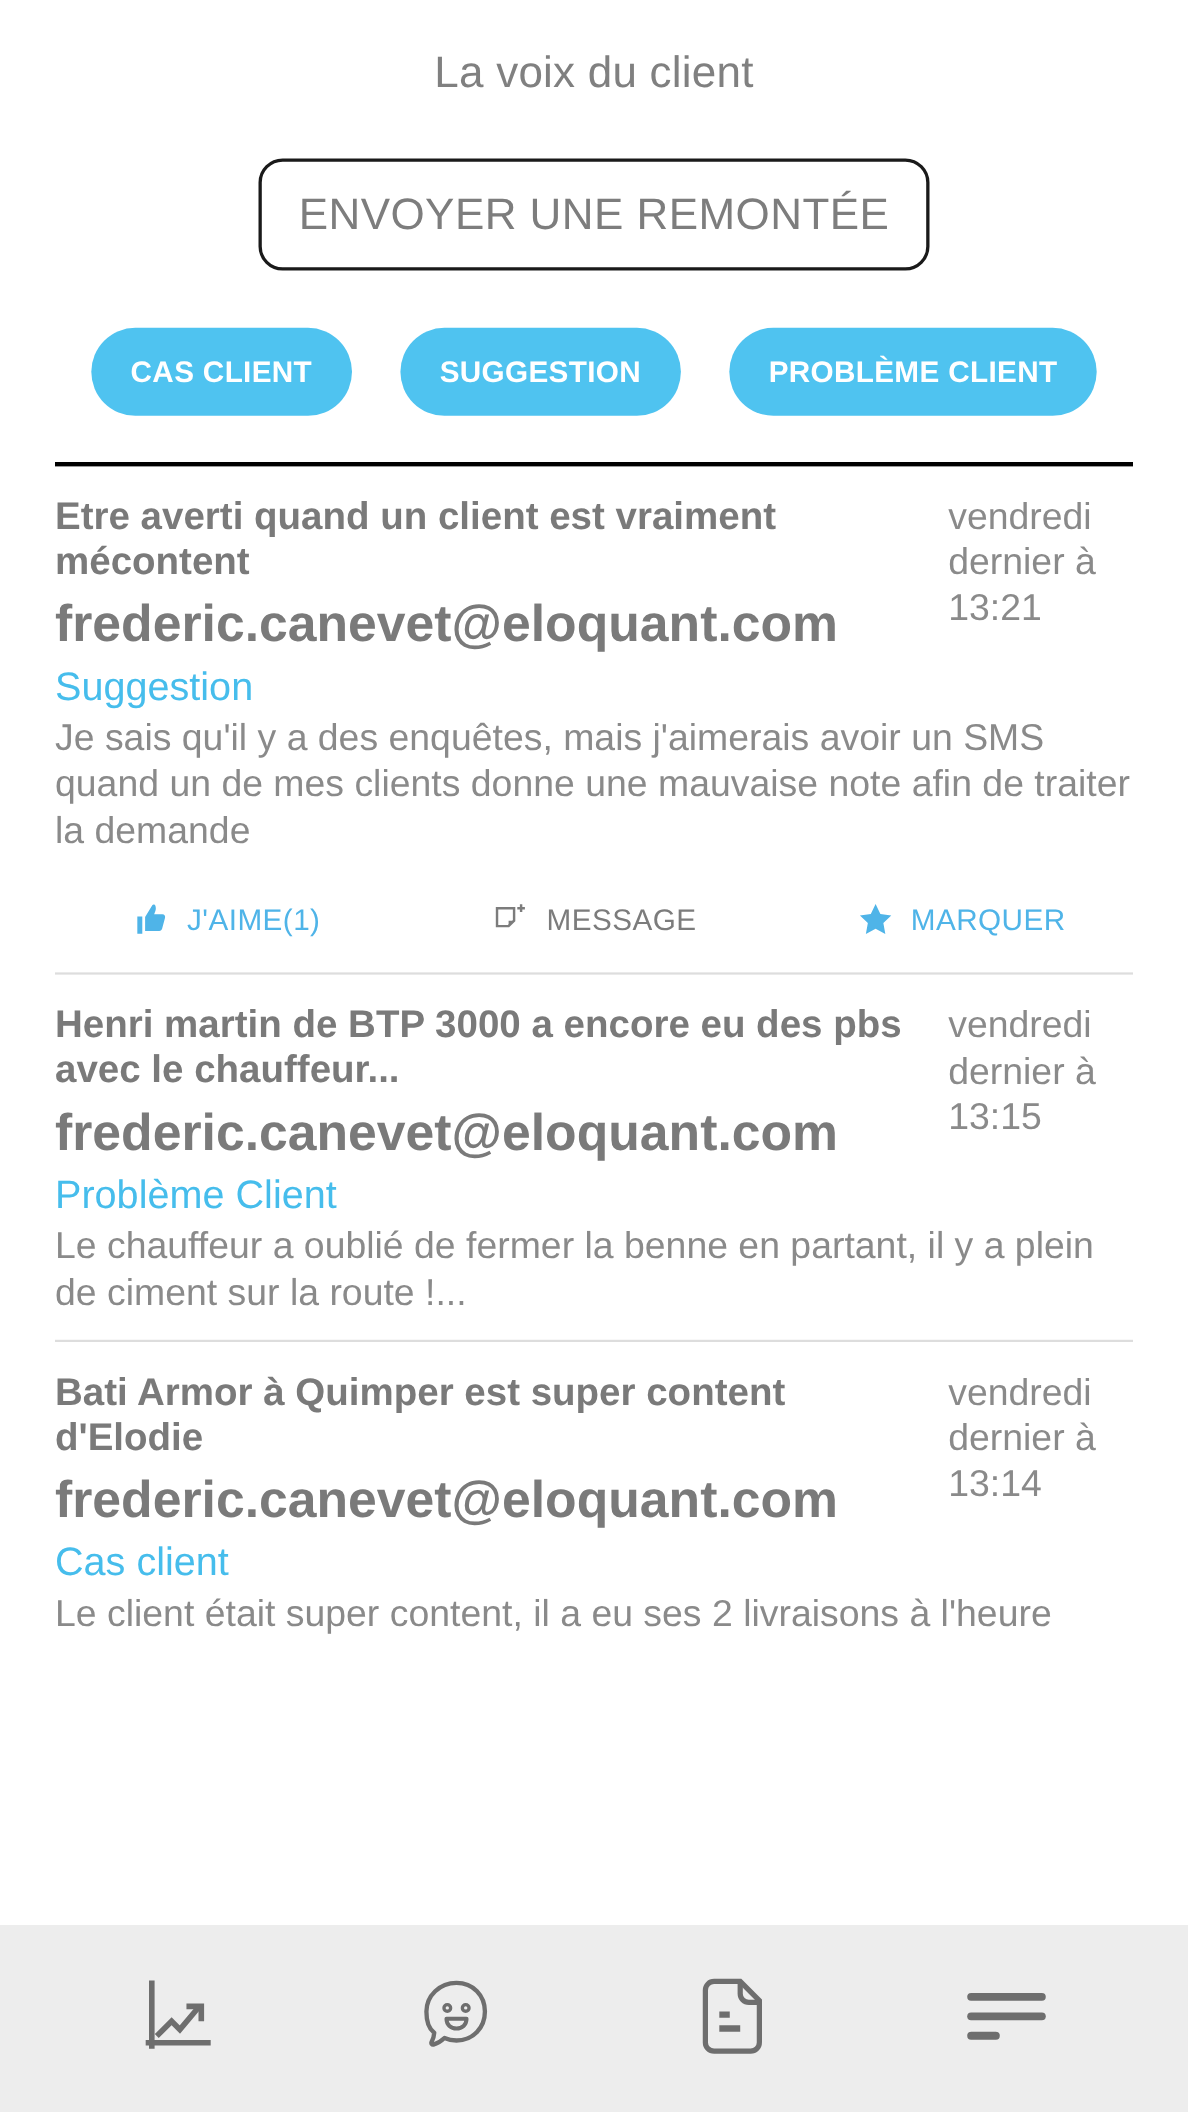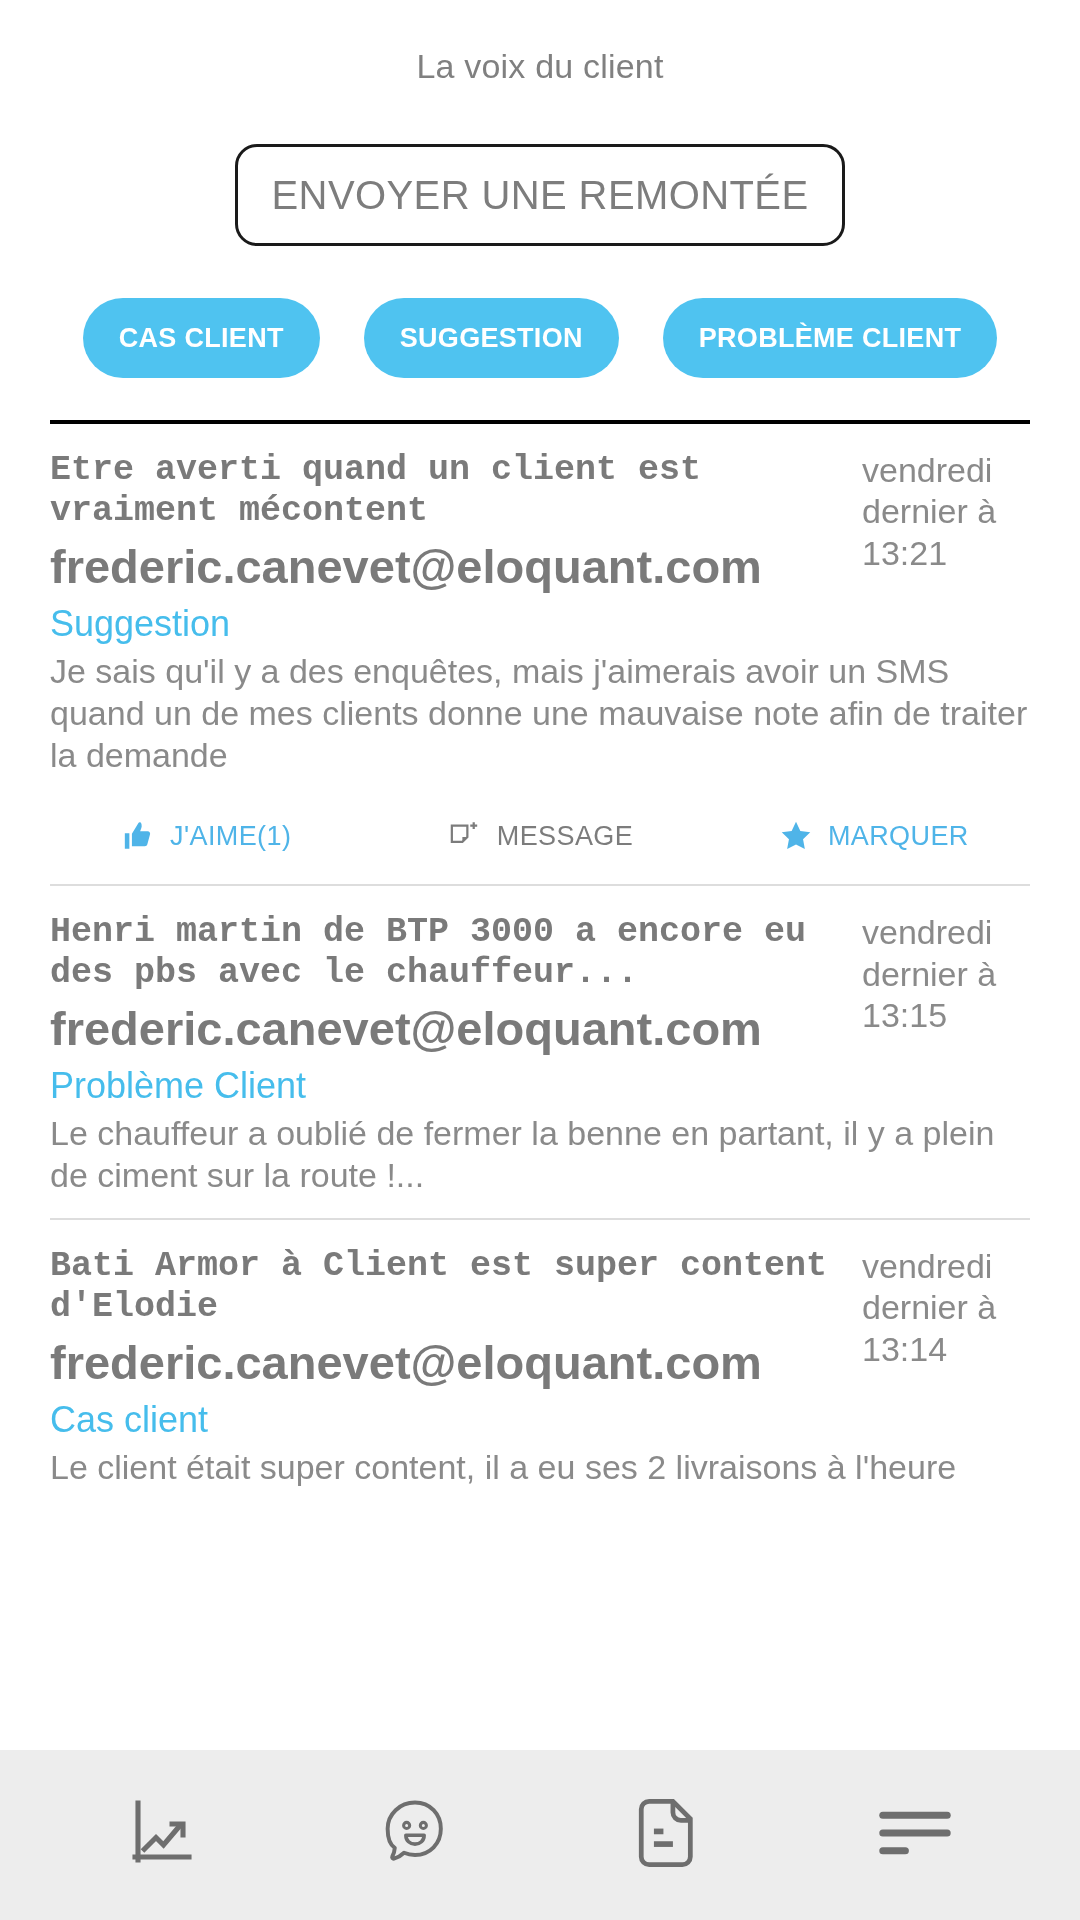--- a/index.html
+++ b/index.html
@@ -23,21 +23,21 @@
 
   
   .header {
     height: 132px;
     display: flex;
     align-items: center;
     justify-content: center;
     flex: 0 0 auto;
   }
   .header-title {
-    font-size: 34px;
+    font-size: 40px;
     font-weight: 400;
     color: #808080;
     letter-spacing: 0.2px;
     line-height: 1;
   }
 
   
   .cta-wrap {
     display: flex;
     justify-content: center;
@@ -123,21 +123,20 @@
   }
   .card-head-left {
     flex: 1 1 auto;
     min-width: 0;
   }
   .card-title {
     font-size: 35px;
     font-weight: bold;
     color: #7a7a7a;
     line-height: 1.16;
-    font-family: Liberation Mono, monospace;
   }
   .card-email {
     font-size: 47px;
     font-weight: bold;
     color: #7a7a7a;
     line-height: 1.26;
     margin-top: 6px;
     word-break: break-all;
   }
   .card-date {
@@ -291,21 +290,21 @@
       </div>
       <div class="card-category">Problème Client</div>
       <div class="card-body">Le chauffeur a oublié de fermer la benne en partant, il y a plein de ciment sur la route !...</div>
     </div>
 
     <div class="card-sep"></div>
 
     <div class="card">
       <div class="card-head">
         <div class="card-head-left">
-          <div class="card-title">Bati Armor à Client est super content d'Elodie</div>
+          <div class="card-title">Bati Armor à Quimper est super content d'Elodie</div>
           <div class="card-email">frederic.canevet@eloquant.com</div>
         </div>
         <div class="card-date">vendredi dernier à 13:14</div>
       </div>
       <div class="card-category">Cas client</div>
       <div class="card-body">Le client était super content, il a eu ses 2 livraisons à l'heure</div>
     </div>
 
   </div>
 

